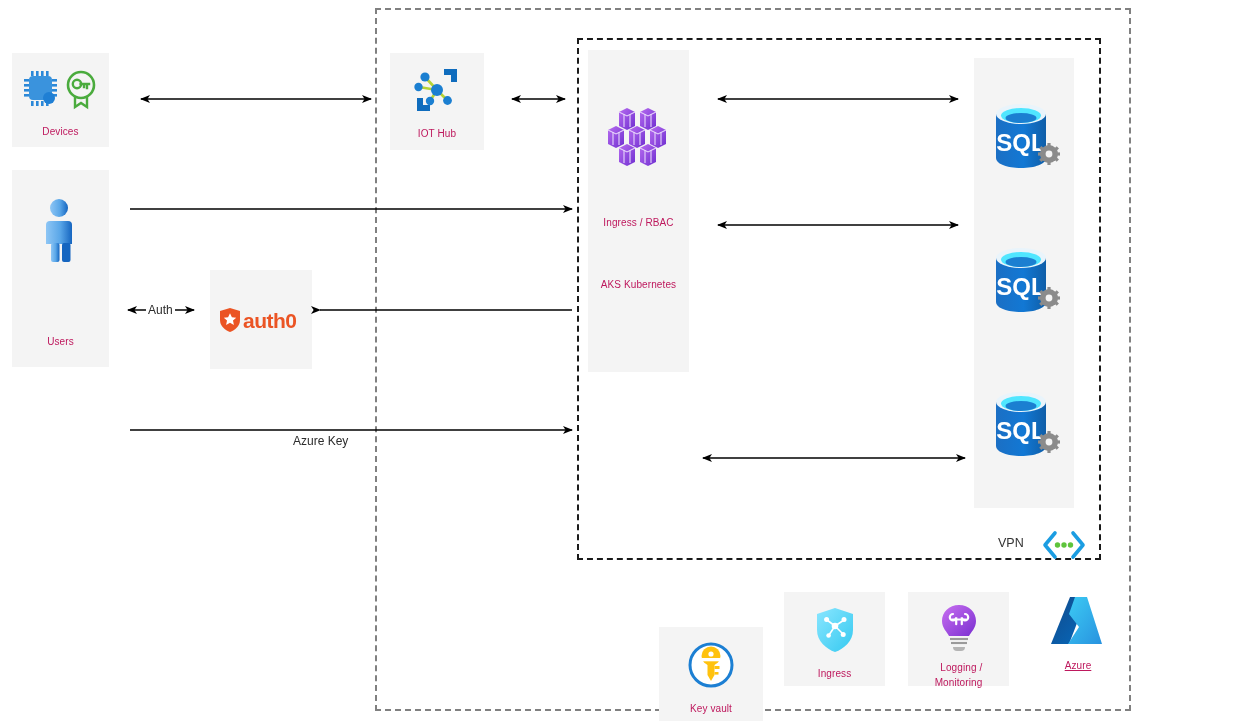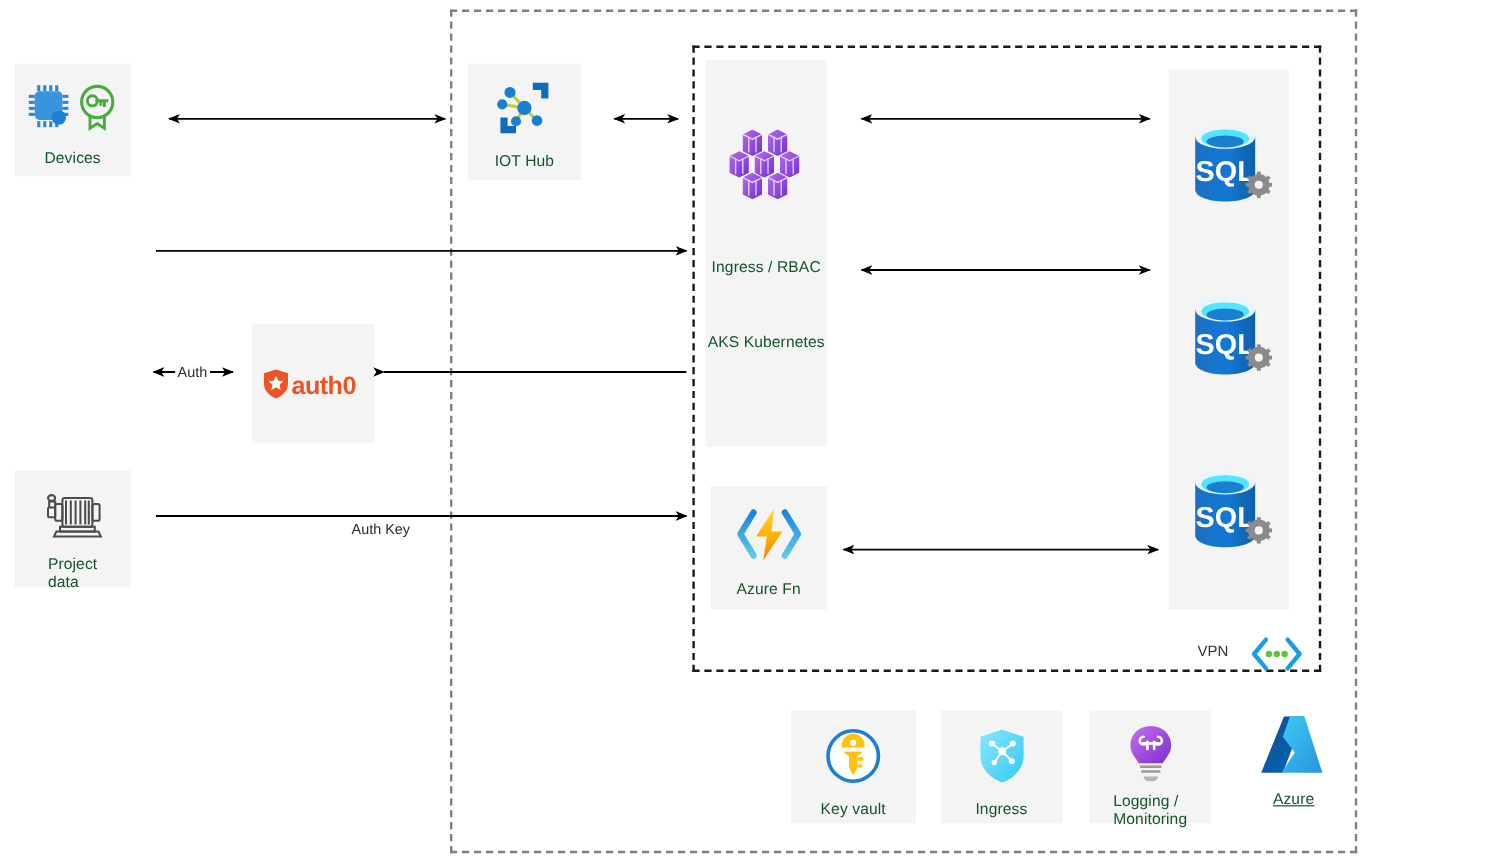--- a/index.html
+++ b/index.html
@@ -33,23 +33,23 @@
   .card{
     position:absolute;
     box-sizing:border-box;
     background:#f4f4f4;
     display:flex;
     flex-direction:column;
     align-items:center;
     justify-content:flex-start;
   }
   .card-label{
-    font-size:13px;
-    color:#14532d;
-    text-align:left;
+    font-size:10px;
+    color:#be185d;
+    text-align:right;
     line-height:15px;
     letter-spacing:0.1px;
   }
   .icon-wrap{
     display:flex;
     align-items:center;
     justify-content:center;
   }
 
   
@@ -111,42 +111,39 @@
           <circle cx="62" cy="20" r="13" fill="none" stroke="#4aab3d" stroke-width="2.6"></circle>
           <circle cx="58" cy="19" r="4.2" fill="none" stroke="#4aab3d" stroke-width="2.4"></circle>
           <path d="M61.6 19 L70 19 M68 19 L68 23 M65 19 L65 22" stroke="#4aab3d" stroke-width="2.4" fill="none" stroke-linecap="square"></path>
           <path d="M56 31 L56 42 L62 38 L68 42 L68 31" fill="none" stroke="#4aab3d" stroke-width="2.4"></path>
         </g>
       </svg>
     </div>
     <div class="card-label" style="margin-top:10px;">Devices</div>
   </div>
 
-
-  <div class="card" style="left:12px;top:392px;width:97px;height:97px;padding-top:12px;">
-    <div class="icon-wrap" style="height:48px;">
-      <svg width="62" height="48" viewBox="0 0 62 48">
-        <g fill="none" stroke="#4b4b4b" stroke-width="1.7">
-          <rect x="22" y="11" width="25" height="24" rx="2"></rect>
-          <path d="M25 13 v20 M29 13 v20 M33 13 v20 M37 13 v20 M41 13 v20 M44 13 v20"></path>
-          <rect x="16" y="16" width="6" height="14" rx="1.5"></rect>
-          <rect x="47" y="16" width="6" height="14" rx="1.5"></rect>
-          <rect x="10" y="19" width="6" height="8" rx="1"></rect>
-          <path d="M11 19 v-5 h5 v5"></path>
-          <ellipse cx="13" cy="11" rx="3" ry="2.4"></ellipse>
-          <rect x="20" y="35" width="29" height="4"></rect>
-          <path d="M17 39 h35 l2 4 h-39 z"></path>
-        </g>
-      </svg>
-    </div>
-    <div class="card-label" style="margin-top:10px;">
-      <span>Project</span><br>
-      <span>data</span>
-    </div>
-  </div>
+  <div class="card" style="left:12px;top:170px;width:97px;height:197px;">
+    <div class="icon-wrap" style="height:120px;width:100%;">
+      <svg width="40" height="66" viewBox="0 0 40 66">
+        <defs>
+          <linearGradient id="pg" x1="0" y1="0" x2="1" y2="0">
+            <stop offset="0%" stop-color="#8ec6f5"></stop>
+              <stop offset="55%" stop-color="#59a6e8"></stop>
+            <stop offset="100%" stop-color="#1565c0"></stop>
+          </linearGradient>
+        </defs>
+        <circle cx="18" cy="11" r="9" fill="url(#pg)"></circle>
+        <path d="M9 24 h18 a4 4 0 0 1 4 4 v19 h-26 v-19 a4 4 0 0 1 4 -4 z" fill="url(#pg)"></path>
+        <rect x="10" y="46" width="8.5" height="19" rx="2" fill="url(#pg)"></rect>
+        <rect x="21" y="46" width="8.5" height="19" rx="2" fill="#1565c0"></rect>
+      </svg>
+    </div>
+    <div class="card-label" style="margin-top:44px;">Users</div>
+  </div>
+
 
   <div class="card" style="left:390px;top:53px;width:94px;height:97px;padding-top:14px;">
     <div class="icon-wrap" style="height:46px;">
       <svg width="56" height="46" viewBox="0 0 56 46">
         <path d="M35 5 h10 v10" fill="none" stroke="#0f6cbd" stroke-width="6" stroke-linejoin="miter"></path>
         <path d="M21 41 h-10 v-10" fill="none" stroke="#0f6cbd" stroke-width="6" stroke-linejoin="miter"></path>
         <g stroke="#b5d334" stroke-width="2.6">
           <line x1="28" y1="23" x2="16" y2="10"></line>
           <line x1="28" y1="23" x2="10" y2="20"></line>
           <line x1="28" y1="23" x2="21" y2="34"></line>
@@ -220,41 +217,20 @@
             <path d="M0 4 L8 8 L16 4" fill="none" stroke="#e5d0fb" stroke-width="1.1"></path>
             <path d="M5 6 v13 M11 6 v13" stroke="#e8d8fc" stroke-width="1.1"></path>
           </g>
         </g>
       </svg>
     </div>
     <div class="card-label" style="margin-top:20px;">Ingress / RBAC</div>
     <div class="card-label" style="margin-top:47px;">AKS Kubernetes</div>
   </div>
 
-  <div class="card" style="left:592px;top:405px;width:97px;height:103px;padding-top:16px;">
-    <div class="icon-wrap" style="height:48px;">
-      <svg width="58" height="48" viewBox="0 0 58 48">
-        <defs>
-          <linearGradient id="fb" x1="0" y1="0" x2="0" y2="1">
-            <stop offset="0%" stop-color="#ffd13f"></stop>
-              <stop offset="55%" stop-color="#ffb100"></stop>
-            <stop offset="100%" stop-color="#f97d09"></stop>
-          </linearGradient>
-          <linearGradient id="bk" x1="0" y1="0" x2="0" y2="1">
-            <stop offset="0%" stop-color="#1d85d8"></stop>
-              <stop offset="100%" stop-color="#5ec8ee"></stop>
-          </linearGradient>
-        </defs>
-        <path d="M16 6 L5 24 L16 42" fill="none" stroke="url(#bk)" stroke-width="5.2" stroke-linecap="round" stroke-linejoin="round"></path>
-        <path d="M42 6 L53 24 L42 42" fill="none" stroke="url(#bk)" stroke-width="5.2" stroke-linecap="round" stroke-linejoin="round"></path>
-        <path d="M33 3 L18 26 h9 L24 46 L40 22 h-9 z" fill="url(#fb)"></path>
-      </svg>
-    </div>
-    <div class="card-label" style="margin-top:14px;">Azure Fn</div>
-  </div>
 
   <div class="card" style="left:974px;top:58px;width:100px;height:450px;justify-content:space-around;padding:0;gap:16px;">
 
     <div class="icon-wrap" style="margin-top:14px;">
       <svg width="82" height="82" viewBox="0 0 82 82">
         <defs>
           <linearGradient id="sqlb1" x1="0" y1="0" x2="1" y2="0">
             <stop offset="0%" stop-color="#1b6fc4"></stop>
               <stop offset="55%" stop-color="#1278d4"></stop>
             <stop offset="100%" stop-color="#0f5ea8"></stop>
@@ -335,21 +311,21 @@
   <div class="abs" style="left:1042px;top:530px;">
     <svg width="44" height="30" viewBox="0 0 44 30">
       <path d="M13 3 L3 15 L13 27" fill="none" stroke="#1b9de2" stroke-width="3.6" stroke-linecap="round" stroke-linejoin="round"></path>
       <path d="M31 3 L41 15 L31 27" fill="none" stroke="#1b9de2" stroke-width="3.6" stroke-linecap="round" stroke-linejoin="round"></path>
       <circle cx="15.5" cy="15" r="2.7" fill="#5ec43c"></circle>
       <circle cx="22" cy="15" r="2.7" fill="#5ec43c"></circle>
       <circle cx="28.5" cy="15" r="2.7" fill="#5ec43c"></circle>
     </svg>
   </div>
 
-  <div class="card" style="left:659px;top:592px;width:104px;height:94px;padding-top:14px;">
+  <div class="card" style="left:659px;top:627px;width:104px;height:94px;padding-top:14px;">
     <div class="icon-wrap" style="height:48px;">
       <svg width="48" height="48" viewBox="0 0 48 48">
         <circle cx="24" cy="24" r="21" fill="#ffffff" stroke="#1c7fd3" stroke-width="3"></circle>
         <circle cx="24" cy="15" r="9.5" fill="#ffc20e"></circle>
         <circle cx="24" cy="13" r="2.6" fill="#ffffff"></circle>
         <rect x="15" y="17" width="18" height="3.3" fill="#ffffff"></rect>
         <path d="M20.5 21 h7 v13 l-3.5 6 l-3.5 -6 z" fill="#ffc20e"></path>
         <rect x="27.5" y="25" width="5" height="3" fill="#ffc20e"></rect>
         <rect x="27.5" y="31" width="4" height="2.6" fill="#ffc20e"></rect>
       </svg>
@@ -456,15 +432,15 @@
     <line x1="130" y1="430" x2="572" y2="430" stroke="#000" stroke-width="1.5" marker-end="url(#ahR)"></line>
 
     <line x1="718" y1="99" x2="958" y2="99" stroke="#000" stroke-width="1.5" marker-start="url(#ahL)" marker-end="url(#ahR)"></line>
 
     <line x1="718" y1="225" x2="958" y2="225" stroke="#000" stroke-width="1.5" marker-start="url(#ahL)" marker-end="url(#ahR)"></line>
 
     <line x1="703" y1="458" x2="965" y2="458" stroke="#000" stroke-width="1.5" marker-start="url(#ahL)" marker-end="url(#ahR)"></line>
   </svg>
 
   <div class="edge-label" style="left:146px;top:303px;">Auth</div>
-  <div class="edge-label" style="left:291px;top:434px;">Auth Key</div>
+  <div class="edge-label" style="left:291px;top:434px;">Azure Key</div>
 
 </div>
 
 </body></html>

